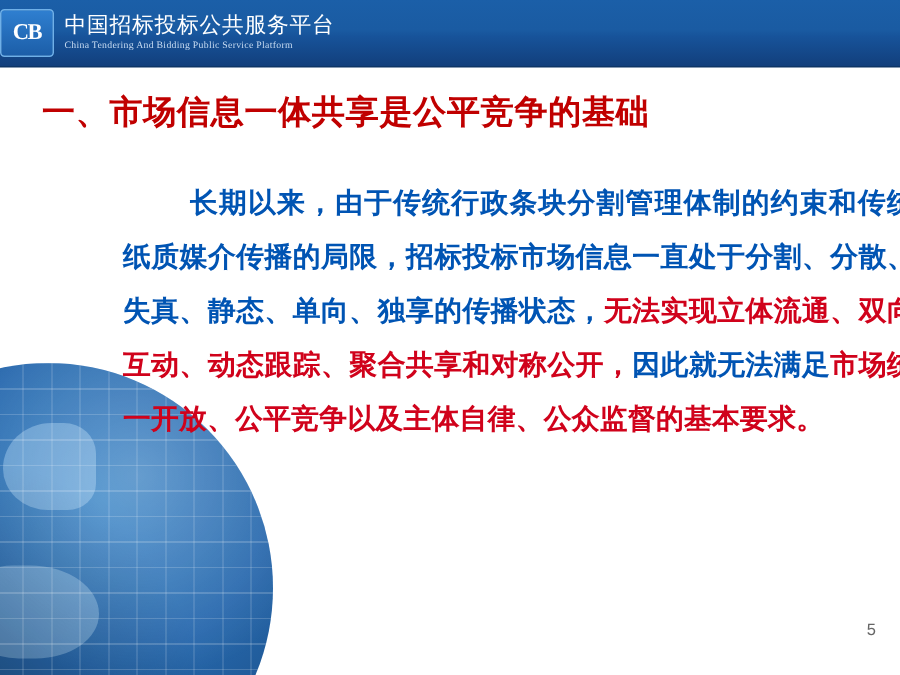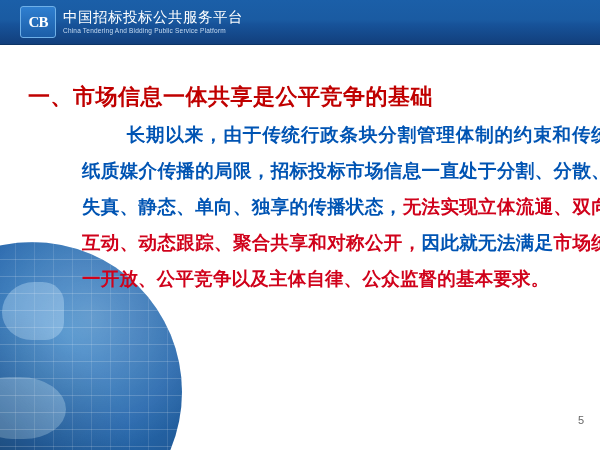--- a/index.html
+++ b/index.html
@@ -25,21 +25,21 @@
     position: absolute;
     top: 0;
     left: 0;
     width: 600px;
     height: 45px;
     background: linear-gradient(to bottom, #1b5fa8 0%, #1a5ba2 45%, #17539a 55%, #123f7c 100%);
     border-bottom: 1px solid #0d3566;
     box-sizing: border-box;
     display: flex;
     align-items: center;
-    padding-left: 20px;
+    padding-left: 0;
   }
   .logo {
     width: 34px;
     height: 30px;
     background: linear-gradient(to bottom, #2f7fd0 0%, #1c5ea8 100%);
     border: 1px solid #6fb0e8;
     border-radius: 3px;
     display: flex;
     align-items: center;
     justify-content: center;
@@ -51,20 +51,21 @@
     font-size: 15px;
     font-weight: bold;
     letter-spacing: -1px;
     font-family: "Liberation Serif", serif;
   }
   .brand {
     display: flex;
     flex-direction: column;
     justify-content: center;
     line-height: 1;
+    font-family: Liberation Serif, serif;
   }
   .brand-cn {
     color: #ffffff;
     font-size: 14.5px;
     letter-spacing: 0.5px;
     margin-bottom: 3px;
     white-space: nowrap;
   }
   .brand-en {
     color: #c8dcf2;
@@ -110,21 +111,21 @@
   
   .content {
     position: absolute;
     top: 45px;
     left: 0;
     width: 600px;
     height: 405px;
   }
   .title {
     position: absolute;
-    top: 37px;
+    top: 15px;
     left: 28px;
     color: #c00000;
     font-size: 22px;
     font-weight: bold;
     letter-spacing: 0.5px;
     white-space: nowrap;
     font-family: Liberation Serif, serif;
   }
   .body-text {
     position: absolute;

